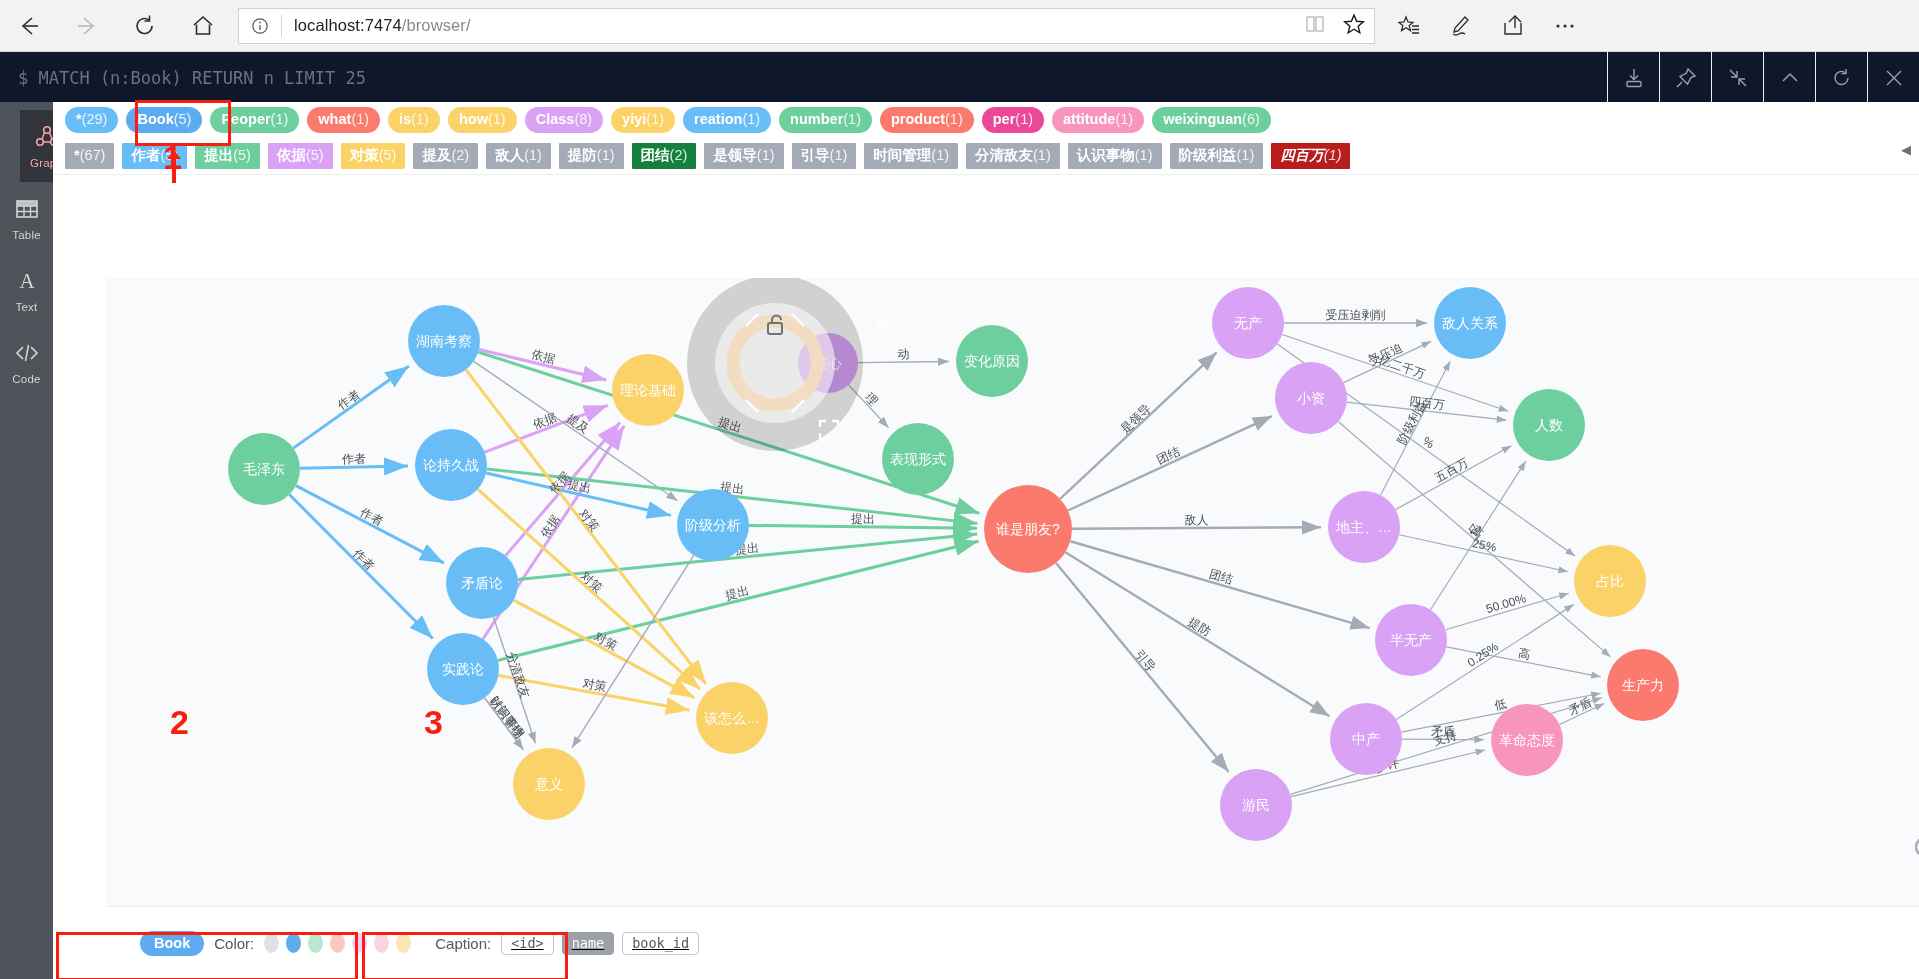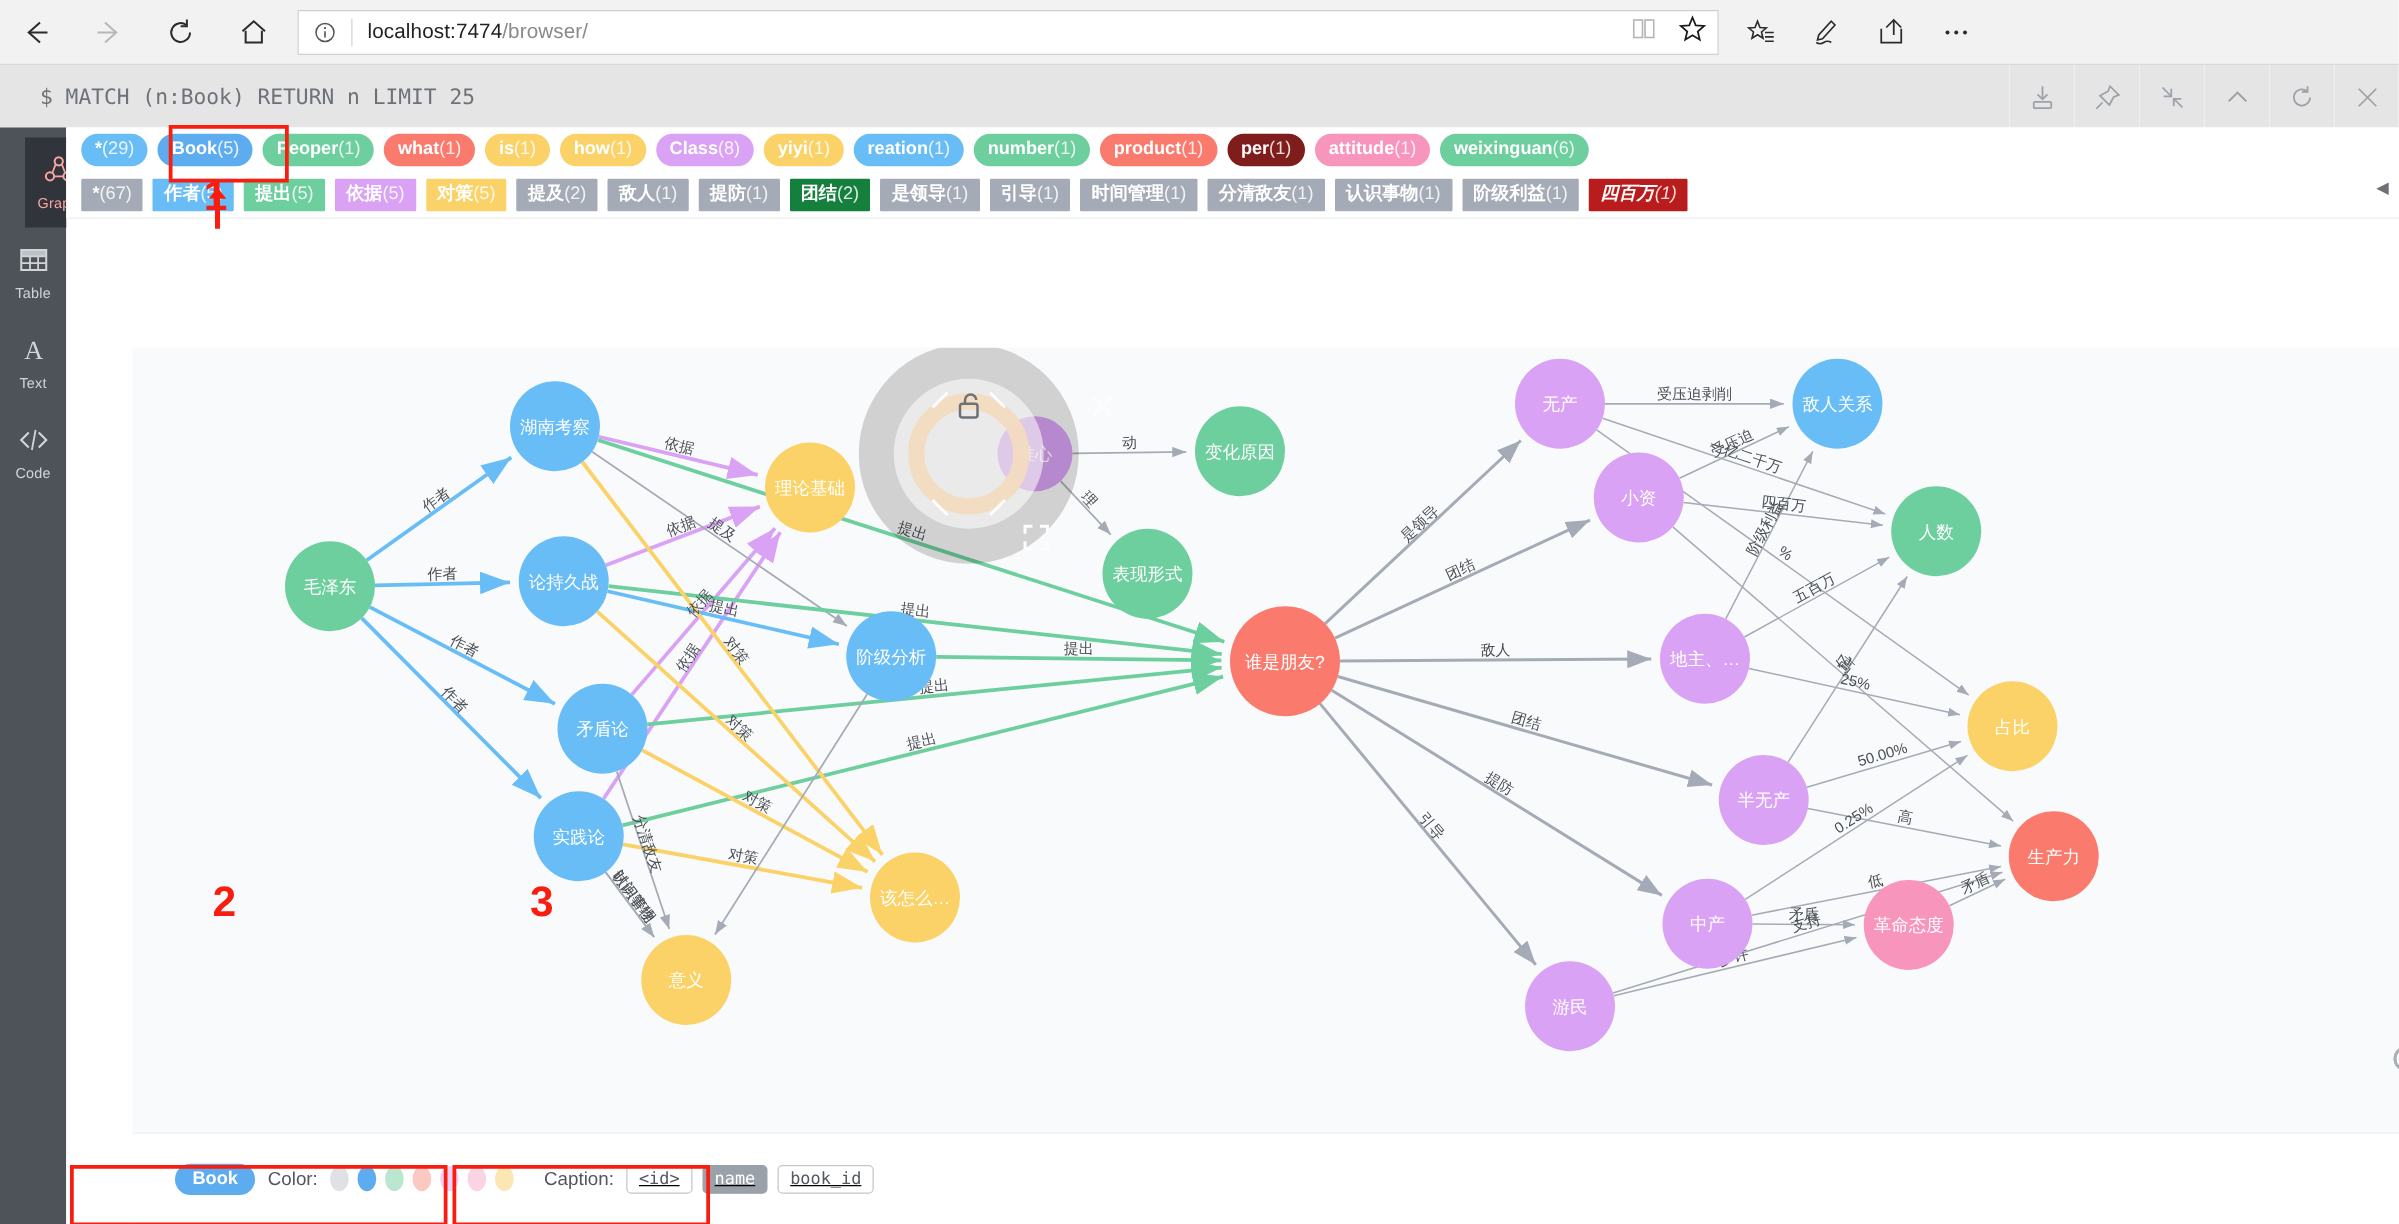--- a/index.html
+++ b/index.html
@@ -18,21 +18,21 @@
   .url-info{width:42px;display:flex;align-items:center;justify-content:center;color:#555;}
   .url-sep{width:1px;height:22px;background:#d4d4d4;}
   .url-text{padding-left:12px;font-size:16.5px;color:#222;letter-spacing:.1px;}
   .url-text .dim{color:#8a8a8a;}
   .url-right{margin-left:auto;display:flex;align-items:center;padding-right:8px;gap:16px;}
   .chrome-right{display:flex;align-items:center;gap:4px;margin-left:10px;}
   .chrome-icon{width:48px;height:51px;display:flex;align-items:center;justify-content:center;
                color:#2b2b2b;cursor:pointer;}
 
   
-  .editor-bar{height:51px;background:#e5e5e5;border-bottom:1px solid #e6e6e6;display:flex;align-items:center;padding-left:14px;}
+  .editor-bar{height:51px;background:#0f172a;border-bottom:1px solid #e6e6e6;display:flex;align-items:center;}
   .editor-text{padding-left:18px;font-family:"DejaVu Sans Mono","Liberation Mono",monospace;
                font-size:17px;color:#6d7278;white-space:pre;}
   .editor-icons{margin-left:auto;display:flex;align-items:stretch;height:51px;}
   .editor-icon{width:51px;display:flex;align-items:center;justify-content:center;
                border-left:1px solid #eceef0;color:#9aa1a9;cursor:pointer;}
 
   
   .rail{position:absolute;left:0;top:102px;width:53px;height:877px;background:#4e5259;
         display:flex;flex-direction:column;align-items:center;padding-top:8px;}
   .rail-item{width:53px;height:72px;display:flex;flex-direction:column;align-items:center;
@@ -264,21 +264,21 @@
         <span class="pill" style="background: rgb(93, 172, 240);"><span>Book</span><span class="cnt">(5)</span></span>
         <span class="pill" style="background: rgb(109, 206, 158);"><span>Peoper</span><span class="cnt">(1)</span></span>
         <span class="pill" style="background: rgb(250, 123, 110);"><span>what</span><span class="cnt">(1)</span></span>
         <span class="pill" style="background: rgb(251, 210, 103);"><span>is</span><span class="cnt">(1)</span></span>
         <span class="pill" style="background: rgb(251, 210, 103);"><span>how</span><span class="cnt">(1)</span></span>
         <span class="pill" style="background: rgb(217, 162, 245);"><span>Class</span><span class="cnt">(8)</span></span>
         <span class="pill" style="background: rgb(251, 210, 103);"><span>yiyi</span><span class="cnt">(1)</span></span>
         <span class="pill" style="background: rgb(104, 189, 246);"><span>reation</span><span class="cnt">(1)</span></span>
         <span class="pill" style="background: rgb(109, 206, 158);"><span>number</span><span class="cnt">(1)</span></span>
         <span class="pill" style="background: rgb(250, 123, 110);"><span>product</span><span class="cnt">(1)</span></span>
-        <span class="pill" style="background: #7f1d1d;"><span>per</span><span class="cnt">(1)</span></span>
+        <span class="pill" style="background: #ec4899;"><span>per</span><span class="cnt">(1)</span></span>
         <span class="pill" style="background: rgb(248, 149, 189);"><span>attitude</span><span class="cnt">(1)</span></span>
         <span class="pill" style="background: rgb(109, 206, 158);"><span>weixinguan</span><span class="cnt">(6)</span></span>
       </div>
     <div class="pill-row second" id="rel-row">
         <span class="pill rel" style="background: rgb(165, 171, 182);"><span>*</span><span class="cnt">(67)</span></span>
         <span class="pill rel" style="background: rgb(104, 189, 246);"><span>作者</span><span class="cnt">(5)</span></span>
         <span class="pill rel" style="background: rgb(109, 206, 158);"><span>提出</span><span class="cnt">(5)</span></span>
         <span class="pill rel" style="background: rgb(217, 162, 245);"><span>依据</span><span class="cnt">(5)</span></span>
         <span class="pill rel" style="background: rgb(251, 210, 103);"><span>对策</span><span class="cnt">(5)</span></span>
         <span class="pill rel" style="background: rgb(165, 171, 182);"><span>提及</span><span class="cnt">(2)</span></span>

